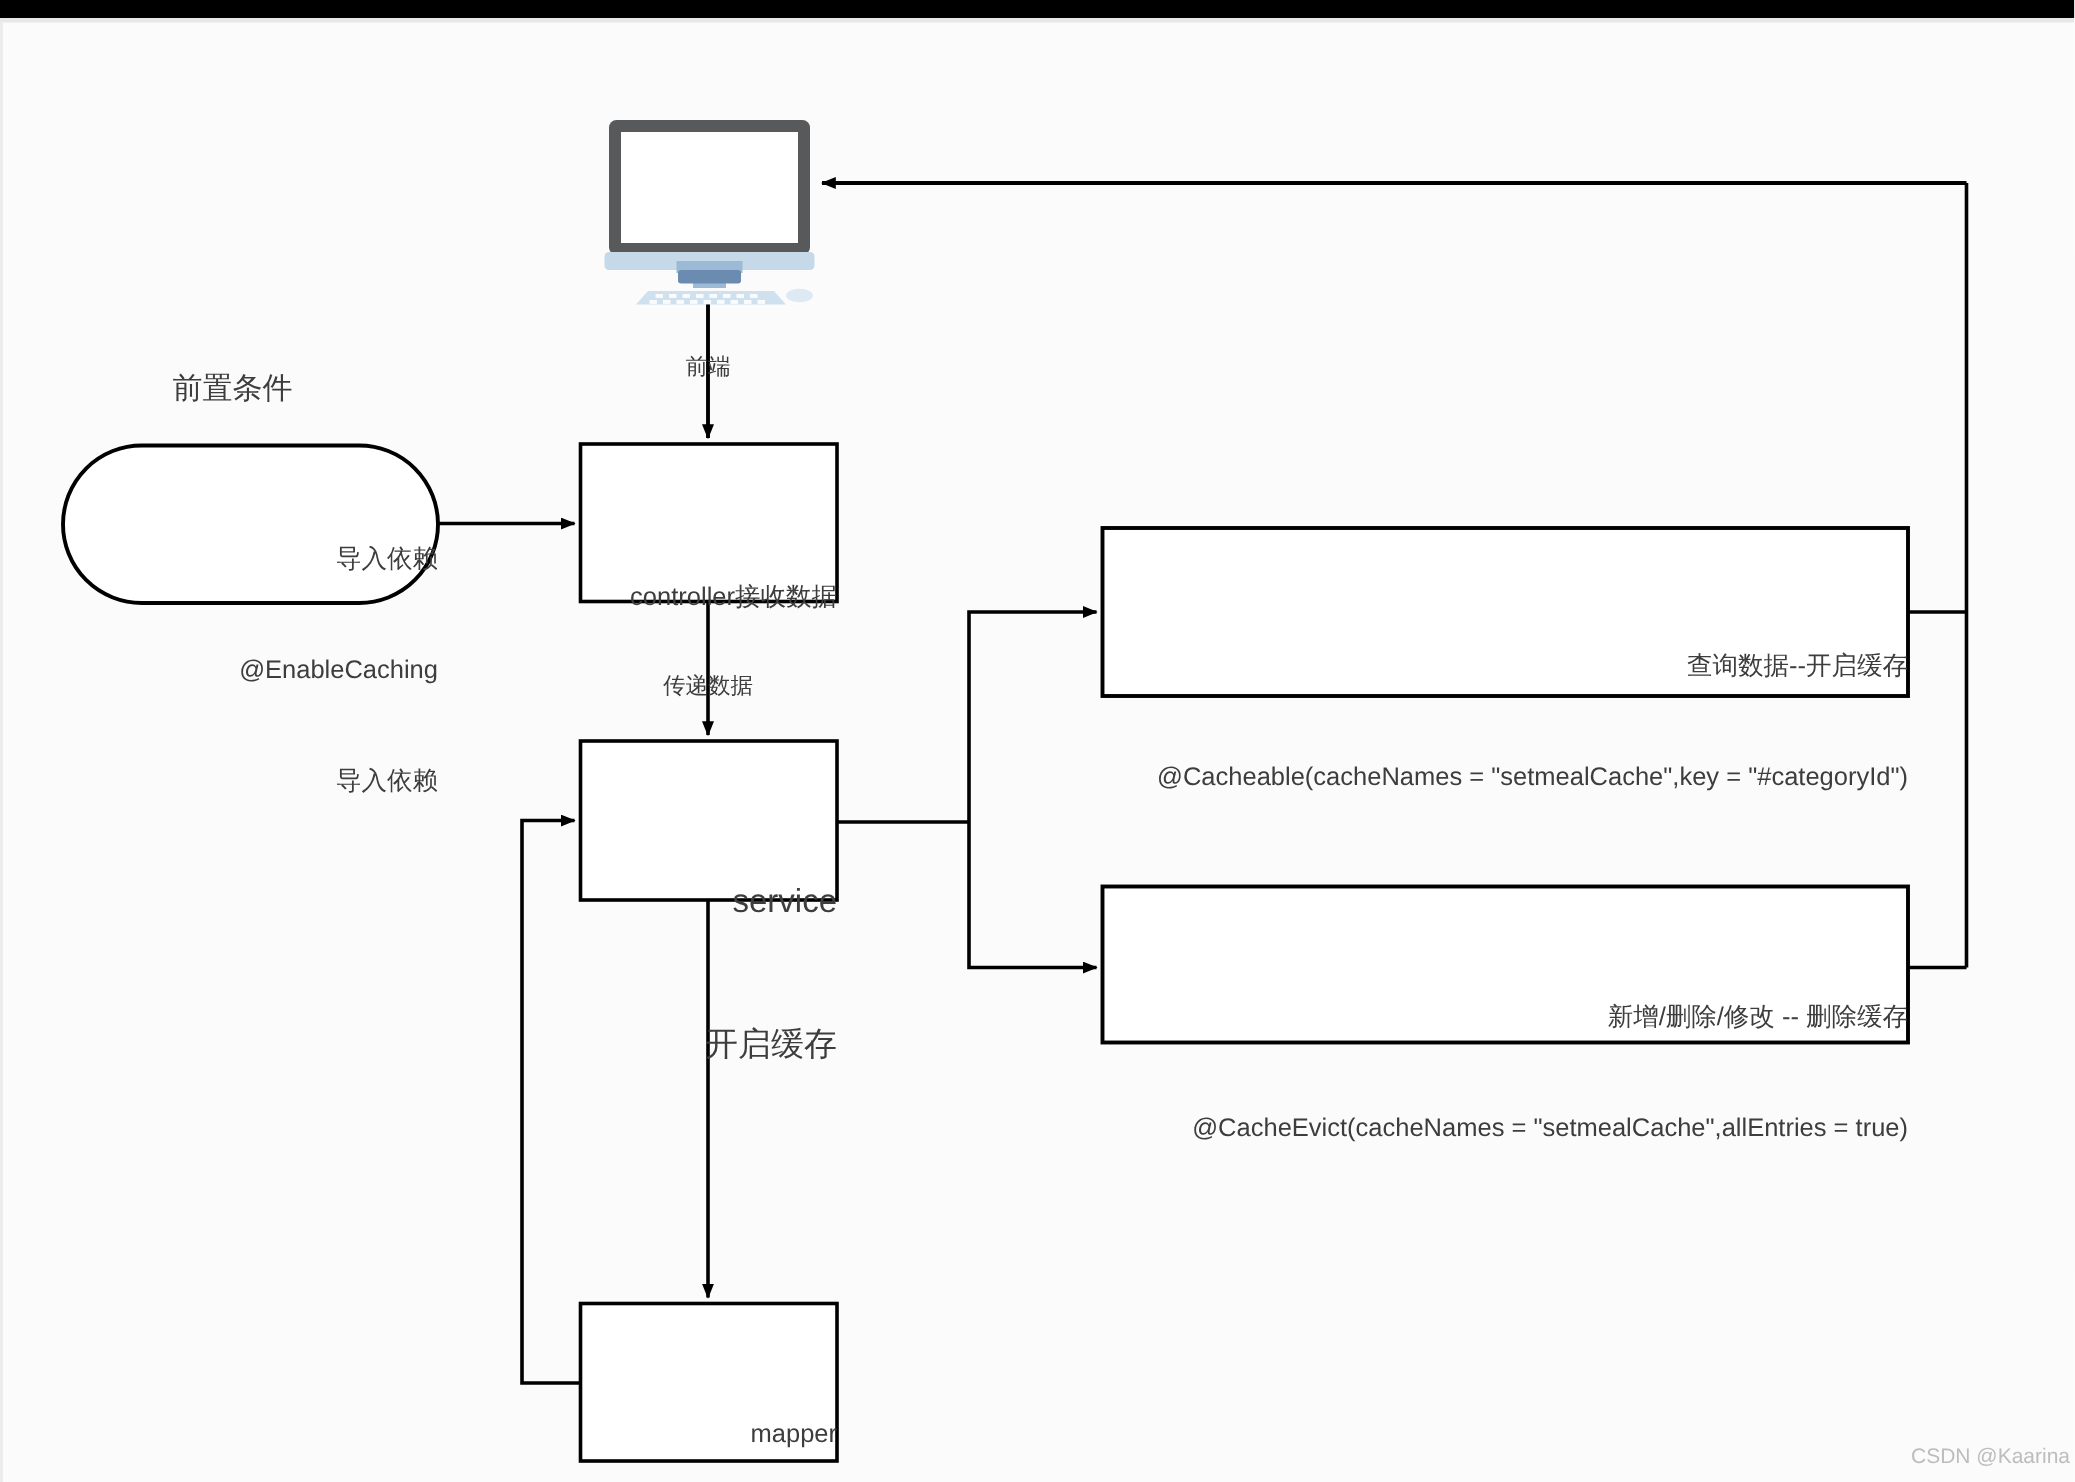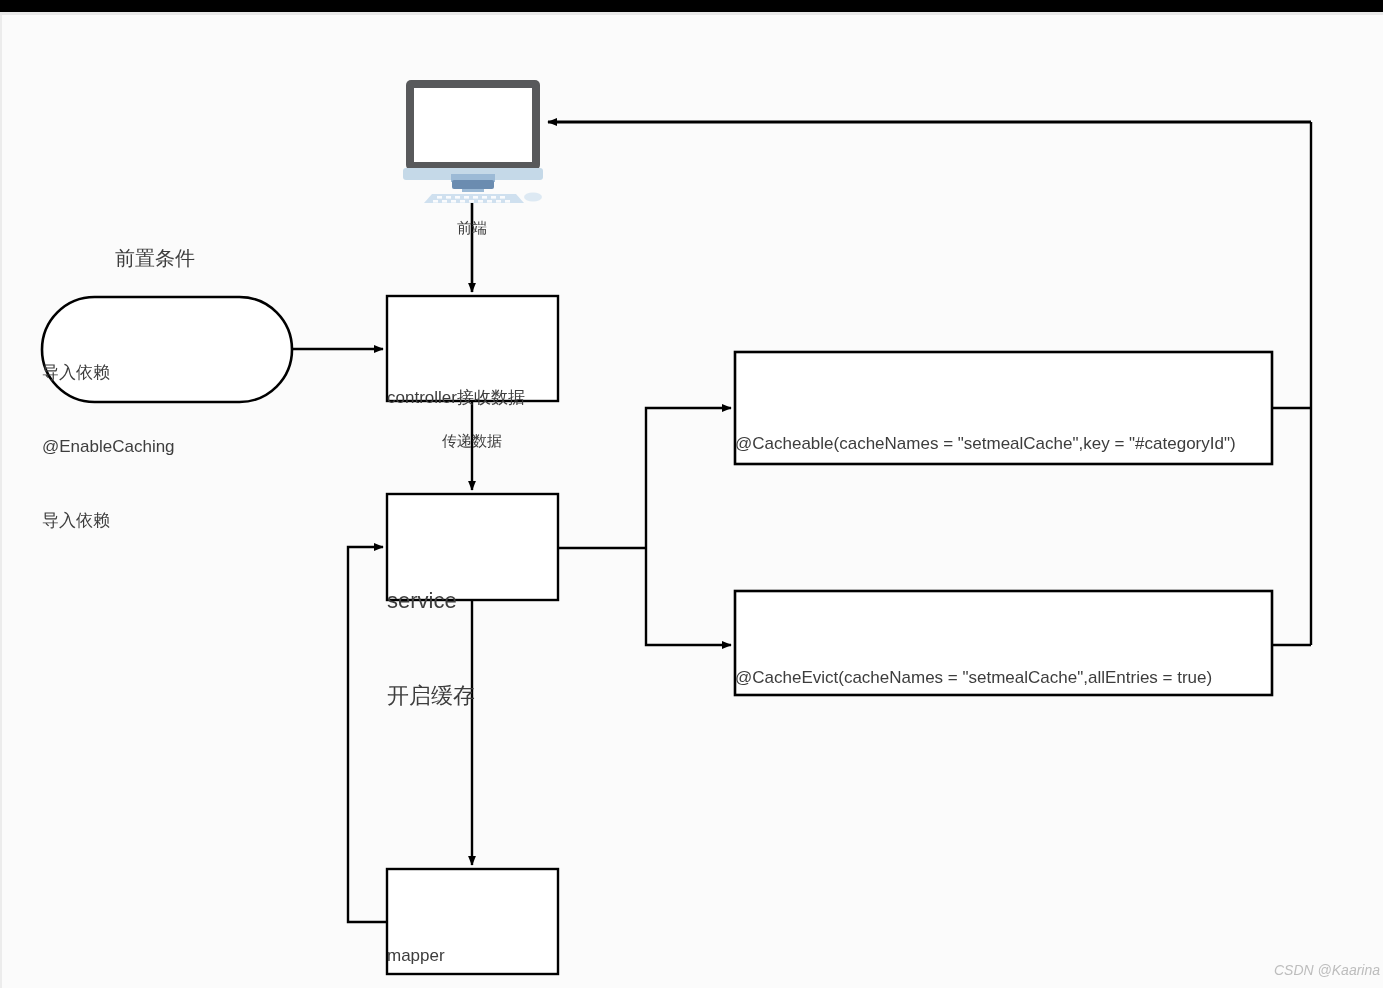--- a/index.html
+++ b/index.html
@@ -41,45 +41,45 @@
   }
   svg.layer {
     position: absolute;
     left: 0; top: 0;
     width: 1383px;
     height: 988px;
     pointer-events: none;
   }
   .node-label {
     position: absolute;
-    text-align: left;
+    text-align: right;
     color: #3d3d3d;
     line-height: 1.45;
     pointer-events: none;
     white-space: pre;
   }
   .edge-label {
     position: absolute;
     text-align: center;
     color: #3d3d3d;
     pointer-events: none;
     white-space: pre;
+    margin-top: 16px;
   }
   .section-title {
     position: absolute;
     text-align: center;
     color: #3d3d3d;
     white-space: pre;
   }
   .watermark {
     position: absolute;
     color: #bdbdbd;
     font-size: 14px;
     white-space: pre;
-    font-style: italic;
   }
   
   #lbl-precondition { left: 42px;  top: 312px; width: 250px; font-size: 17px; }
   #lbl-controller   { left: 387px; top: 337px; width: 171px; font-size: 17px; }
   #lbl-service      { left: 387px; top: 521px; width: 171px; font-size: 22px; }
   #lbl-mapper       { left: 387px; top: 895px; width: 171px; font-size: 17px; }
   #lbl-cacheable    { left: 735px; top: 383px; width: 537px; font-size: 17px; }
   #lbl-cacheevict   { left: 735px; top: 617px; width: 537px; font-size: 17px; }
   #title-precondition { left: 30px; top: 245px; width: 250px; font-size: 20px; }
   #lbl-frontend     { left: 412px; top: 219px; width: 120px; font-size: 15px; }
@@ -192,24 +192,26 @@
     <div>service</div>
     <div>开启缓存</div>
   </div>
 
   <div class="node-label" id="lbl-mapper">
     <div>mapper</div>
     
   </div>
 
   <div class="node-label" id="lbl-cacheable">
+    <div>查询数据--开启缓存</div>
     <div>@Cacheable(cacheNames = "setmealCache",key = "#categoryId")</div>
   </div>
 
   <div class="node-label" id="lbl-cacheevict">
+    <div>新增/删除/修改 -- 删除缓存</div>
     <div>@CacheEvict(cacheNames = "setmealCache",allEntries = true)</div>
   </div>
 
   <div class="edge-label" id="lbl-frontend">前端</div>
 
   <div class="edge-label" id="lbl-transfer">传递数据</div>
 
   <div class="watermark" id="watermark-csdn">CSDN @Kaarina</div>
 
 </div>

